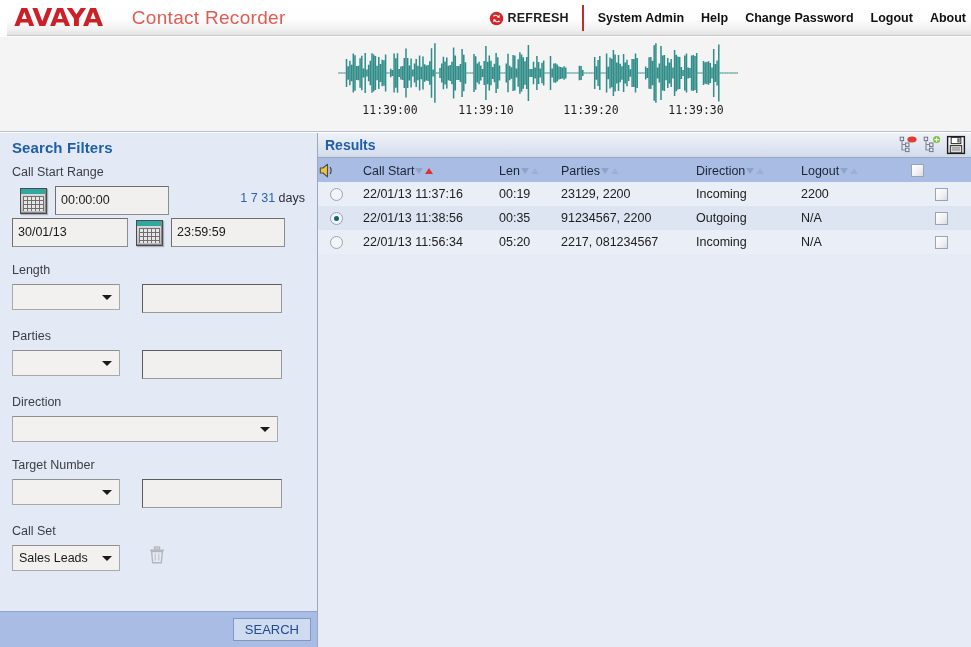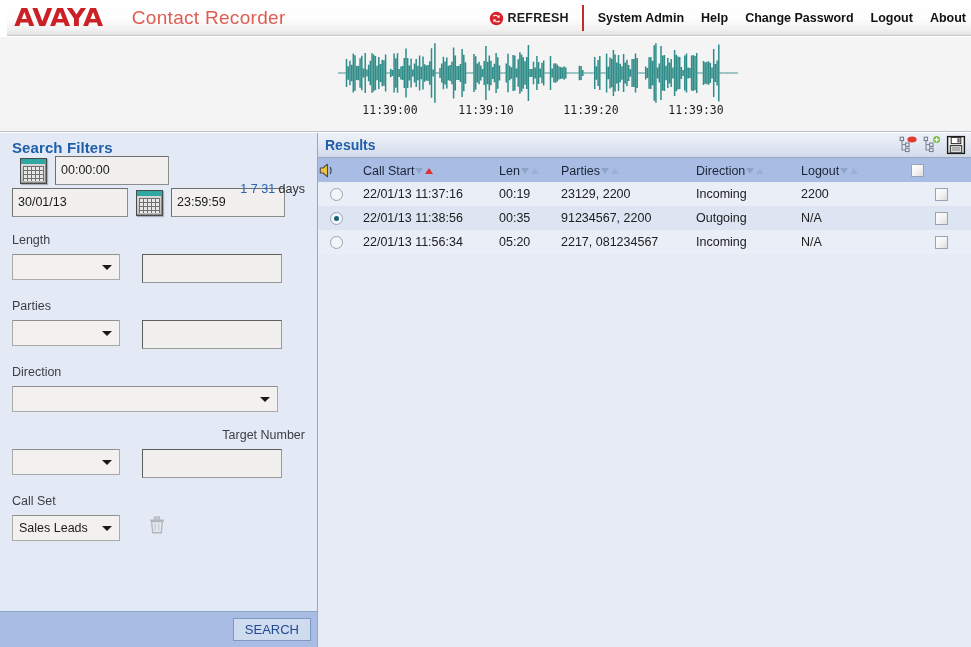--- a/index.html
+++ b/index.html
@@ -260,20 +260,21 @@
         <div class="wave-time" style="left:358px;">11:39:30</div>
       </div>
     </div>
   </div>
 
   <div class="leftpanel">
     <div class="lp-title">Search Filters</div>
 
     <div class="lp-body">
 
+      <div class="fieldlabel">Call Start Range</div>
       <div class="daylinks">
         <span class="daylink">1</span>
         <span class="daylink">7</span>
         <span class="daylink">31</span>
         <span>days</span>
       </div>
 
       <div class="rangerow">
         <div class="cal-btn">
             <div class="cal-grid"></div>
@@ -308,21 +309,21 @@
       </div>
 
       <div class="fieldlabel" style="margin-top:16px;">Direction</div>
       <div class="selrow">
         <div class="selbox wide">
           <span class="seltext"></span>
           <span class="arrow"></span>
         </div>
       </div>
 
-      <div class="fieldlabel" style="margin-top:16px;text-align:right;">Target Number</div>
+      <div class="fieldlabel" style="margin-top:16px;">Target Number</div>
       <div class="selrow">
         <div class="selbox">
           <span class="seltext"></span>
           <span class="arrow"></span>
         </div>
         <div class="txtbox tinput"></div>
       </div>
 
       <div class="fieldlabel" style="margin-top:16px;">Call Set</div>
       <div class="selrow">

